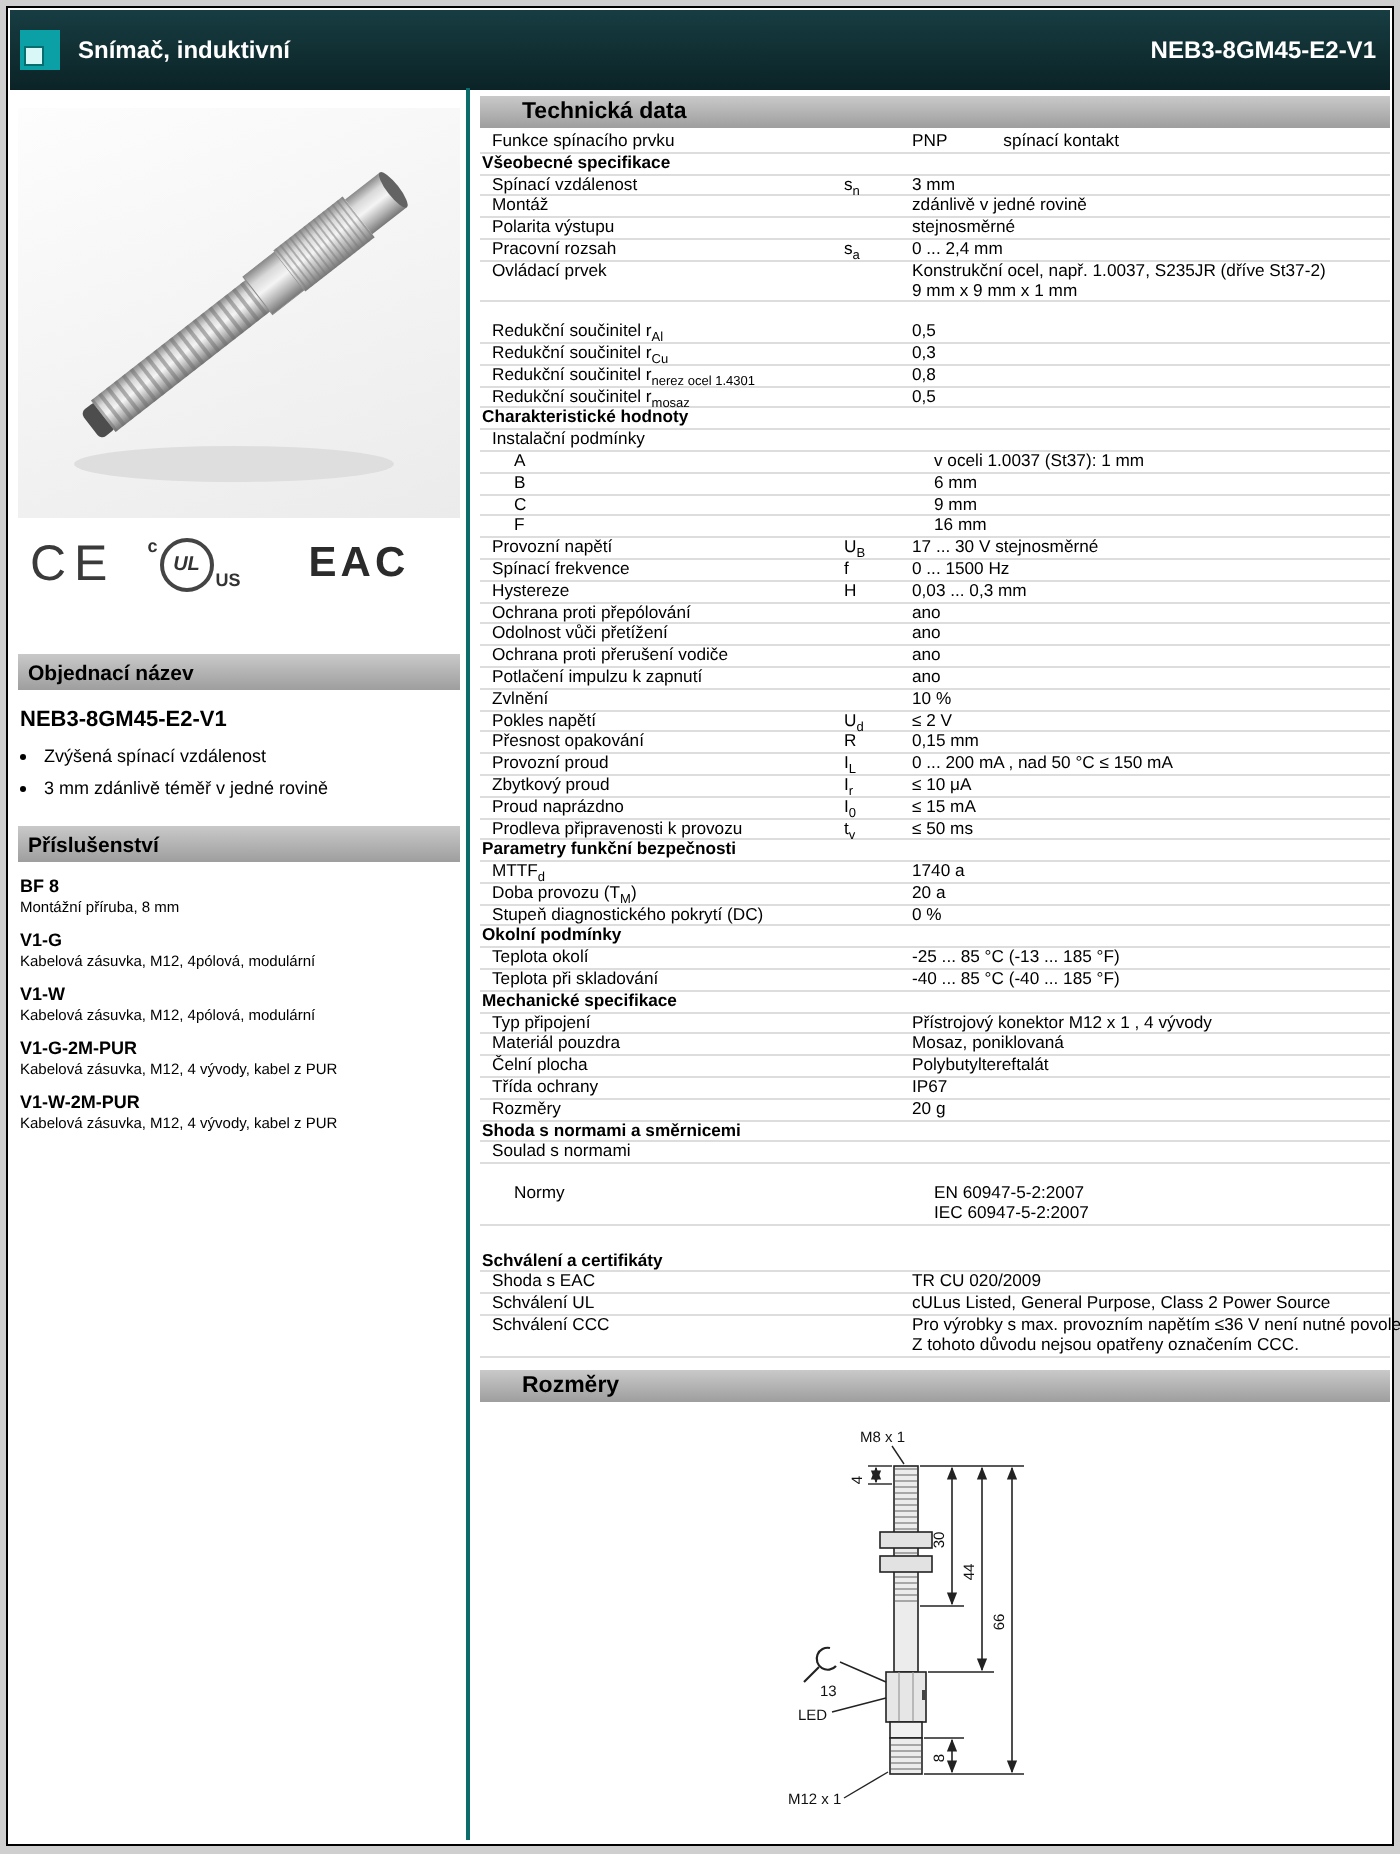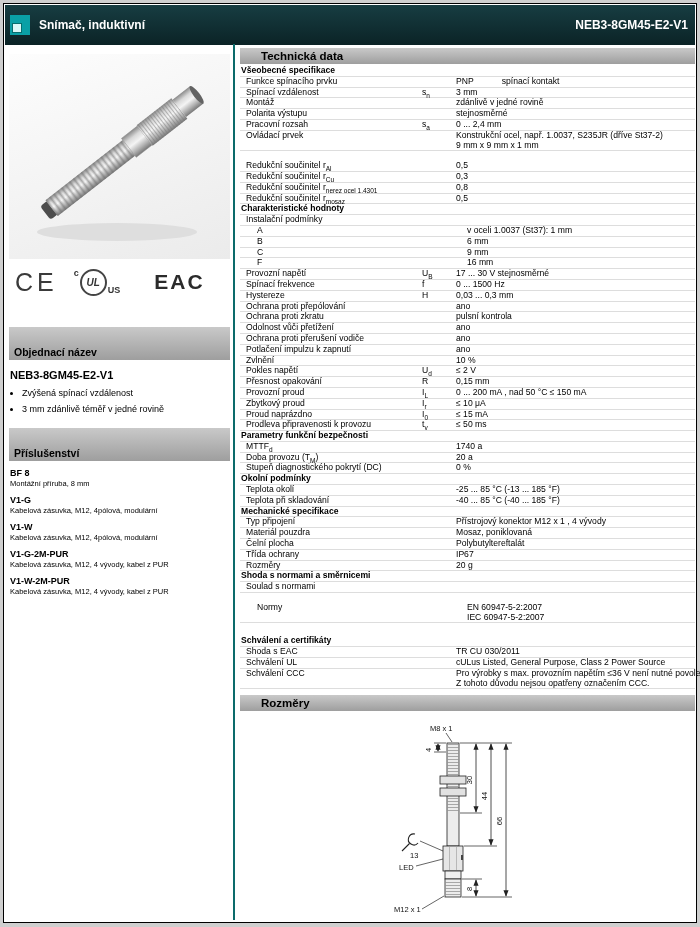--- a/index.html
+++ b/index.html
@@ -15,21 +15,21 @@
   
   .leftcol{position:absolute;left:5px;top:40px;width:221px}
   .photo{height:205px;margin-top:10px;background:linear-gradient(160deg,#fdfdfd,#ebebeb)}
   .certs{display:flex;align-items:center;height:42px;margin-top:2px}
   .ce{font-size:25px;color:#3a3a3a;letter-spacing:4px;margin-left:6px;font-weight:500}
   .ulmark{display:flex;align-items:flex-start;margin-left:16px;height:30px}
   .ul-c{font-size:9px;font-weight:bold;color:#333;margin-top:1px}
   .ul-circle{width:23px;height:23px;border:2px solid #444;border-radius:50%;display:flex;align-items:center;justify-content:center;font-size:10px;font-style:italic;font-weight:bold;color:#333;margin:2px 1px 0 1px}
   .ul-us{font-size:9px;font-weight:bold;color:#333;align-self:flex-end;margin-bottom:2px}
   .eac{font-size:21px;font-weight:bold;color:#2b2b2b;margin-left:34px;letter-spacing:2px}
-  .lbar{background:linear-gradient(#c9c9c9,#9e9e9e);font-weight:bold;font-size:10.5px;padding:19px 5px 2px 5px}
+  .lbar{background:linear-gradient(#c9c9c9,#9e9e9e);font-weight:bold;font-size:10.5px;padding:4px 5px 2px 5px}
   .lbar.order{margin-top:24px}
   .lbar.acc{margin-top:14px}
   .pn{font-weight:bold;font-size:11px;margin:9px 0 2px 1px}
   ul.features{margin:7px 0 0 13px;padding:0;font-size:9px;font-weight:normal}
   ul.features li{margin-bottom:6px}
   .accitem{margin-top:7px;padding-left:1px}
   .acc-name{font-weight:bold;font-size:9px}
   .acc-desc{font-size:7.5px;margin-top:1px}
   
   .rightcol{position:absolute;left:236px;top:40px;width:455px}
@@ -138,29 +138,29 @@
           <div class="acc-name">V1-W-2M-PUR</div>
           <div class="acc-desc">Kabelová zásuvka, M12, 4 vývody, kabel z PUR</div>
         </div>
       </div>
 
   </div>
 
   <div class="rightcol">
     <div class="rbar">Technická data</div>
     <div class="ttable">
+        <div class="trow">
+          <div class="c1">Funkce spínacího prvku</div>
+          <div class="c2"></div>
+          <div class="c3">
+            <div>PNP<span class="note">spínací kontakt</span></div>
+          </div>
+        </div>
         <div class="trow sec">
           <div class="c1">Všeobecné specifikace</div>
-        </div>
-        <div class="trow">
-          <div class="c1">Funkce spínacího prvku</div>
-          <div class="c2"></div>
-          <div class="c3">
-            <div>PNP<span class="note">spínací kontakt</span></div>
-          </div>
         </div>
         <div class="trow">
           <div class="c1">Spínací vzdálenost</div>
           <div class="c2">s<sub>n</sub></div>
           <div class="c3">
             <div>3 mm</div>
           </div>
         </div>
         <div class="trow">
           <div class="c1">Montáž</div>
@@ -278,27 +278,20 @@
           </div>
         </div>
         <div class="trow">
           <div class="c1">Ochrana proti přepólování</div>
           <div class="c2"></div>
           <div class="c3">
             <div>ano</div>
           </div>
         </div>
         <div class="trow">
-          <div class="c1">Ochrana proti zkratu</div>
-          <div class="c2"></div>
-          <div class="c3">
-            <div>pulsní kontrola</div>
-          </div>
-        </div>
-        <div class="trow">
           <div class="c1">Odolnost vůči přetížení</div>
           <div class="c2"></div>
           <div class="c3">
             <div>ano</div>
           </div>
         </div>
         <div class="trow">
           <div class="c1">Ochrana proti přerušení vodiče</div>
           <div class="c2"></div>
           <div class="c3">
@@ -458,21 +451,21 @@
           </div>
         </div>
         <div class="trow gap2"></div>
         <div class="trow sec">
           <div class="c1">Schválení a certifikáty</div>
         </div>
         <div class="trow">
           <div class="c1">Shoda s EAC</div>
           <div class="c2"></div>
           <div class="c3">
-            <div>TR CU 030/2011</div>
+            <div>TR CU 020/2009</div>
           </div>
         </div>
         <div class="trow">
           <div class="c1">Schválení UL</div>
           <div class="c2"></div>
           <div class="c3">
             <div>cULus Listed, General Purpose, Class 2 Power Source</div>
           </div>
         </div>
         <div class="trow">

